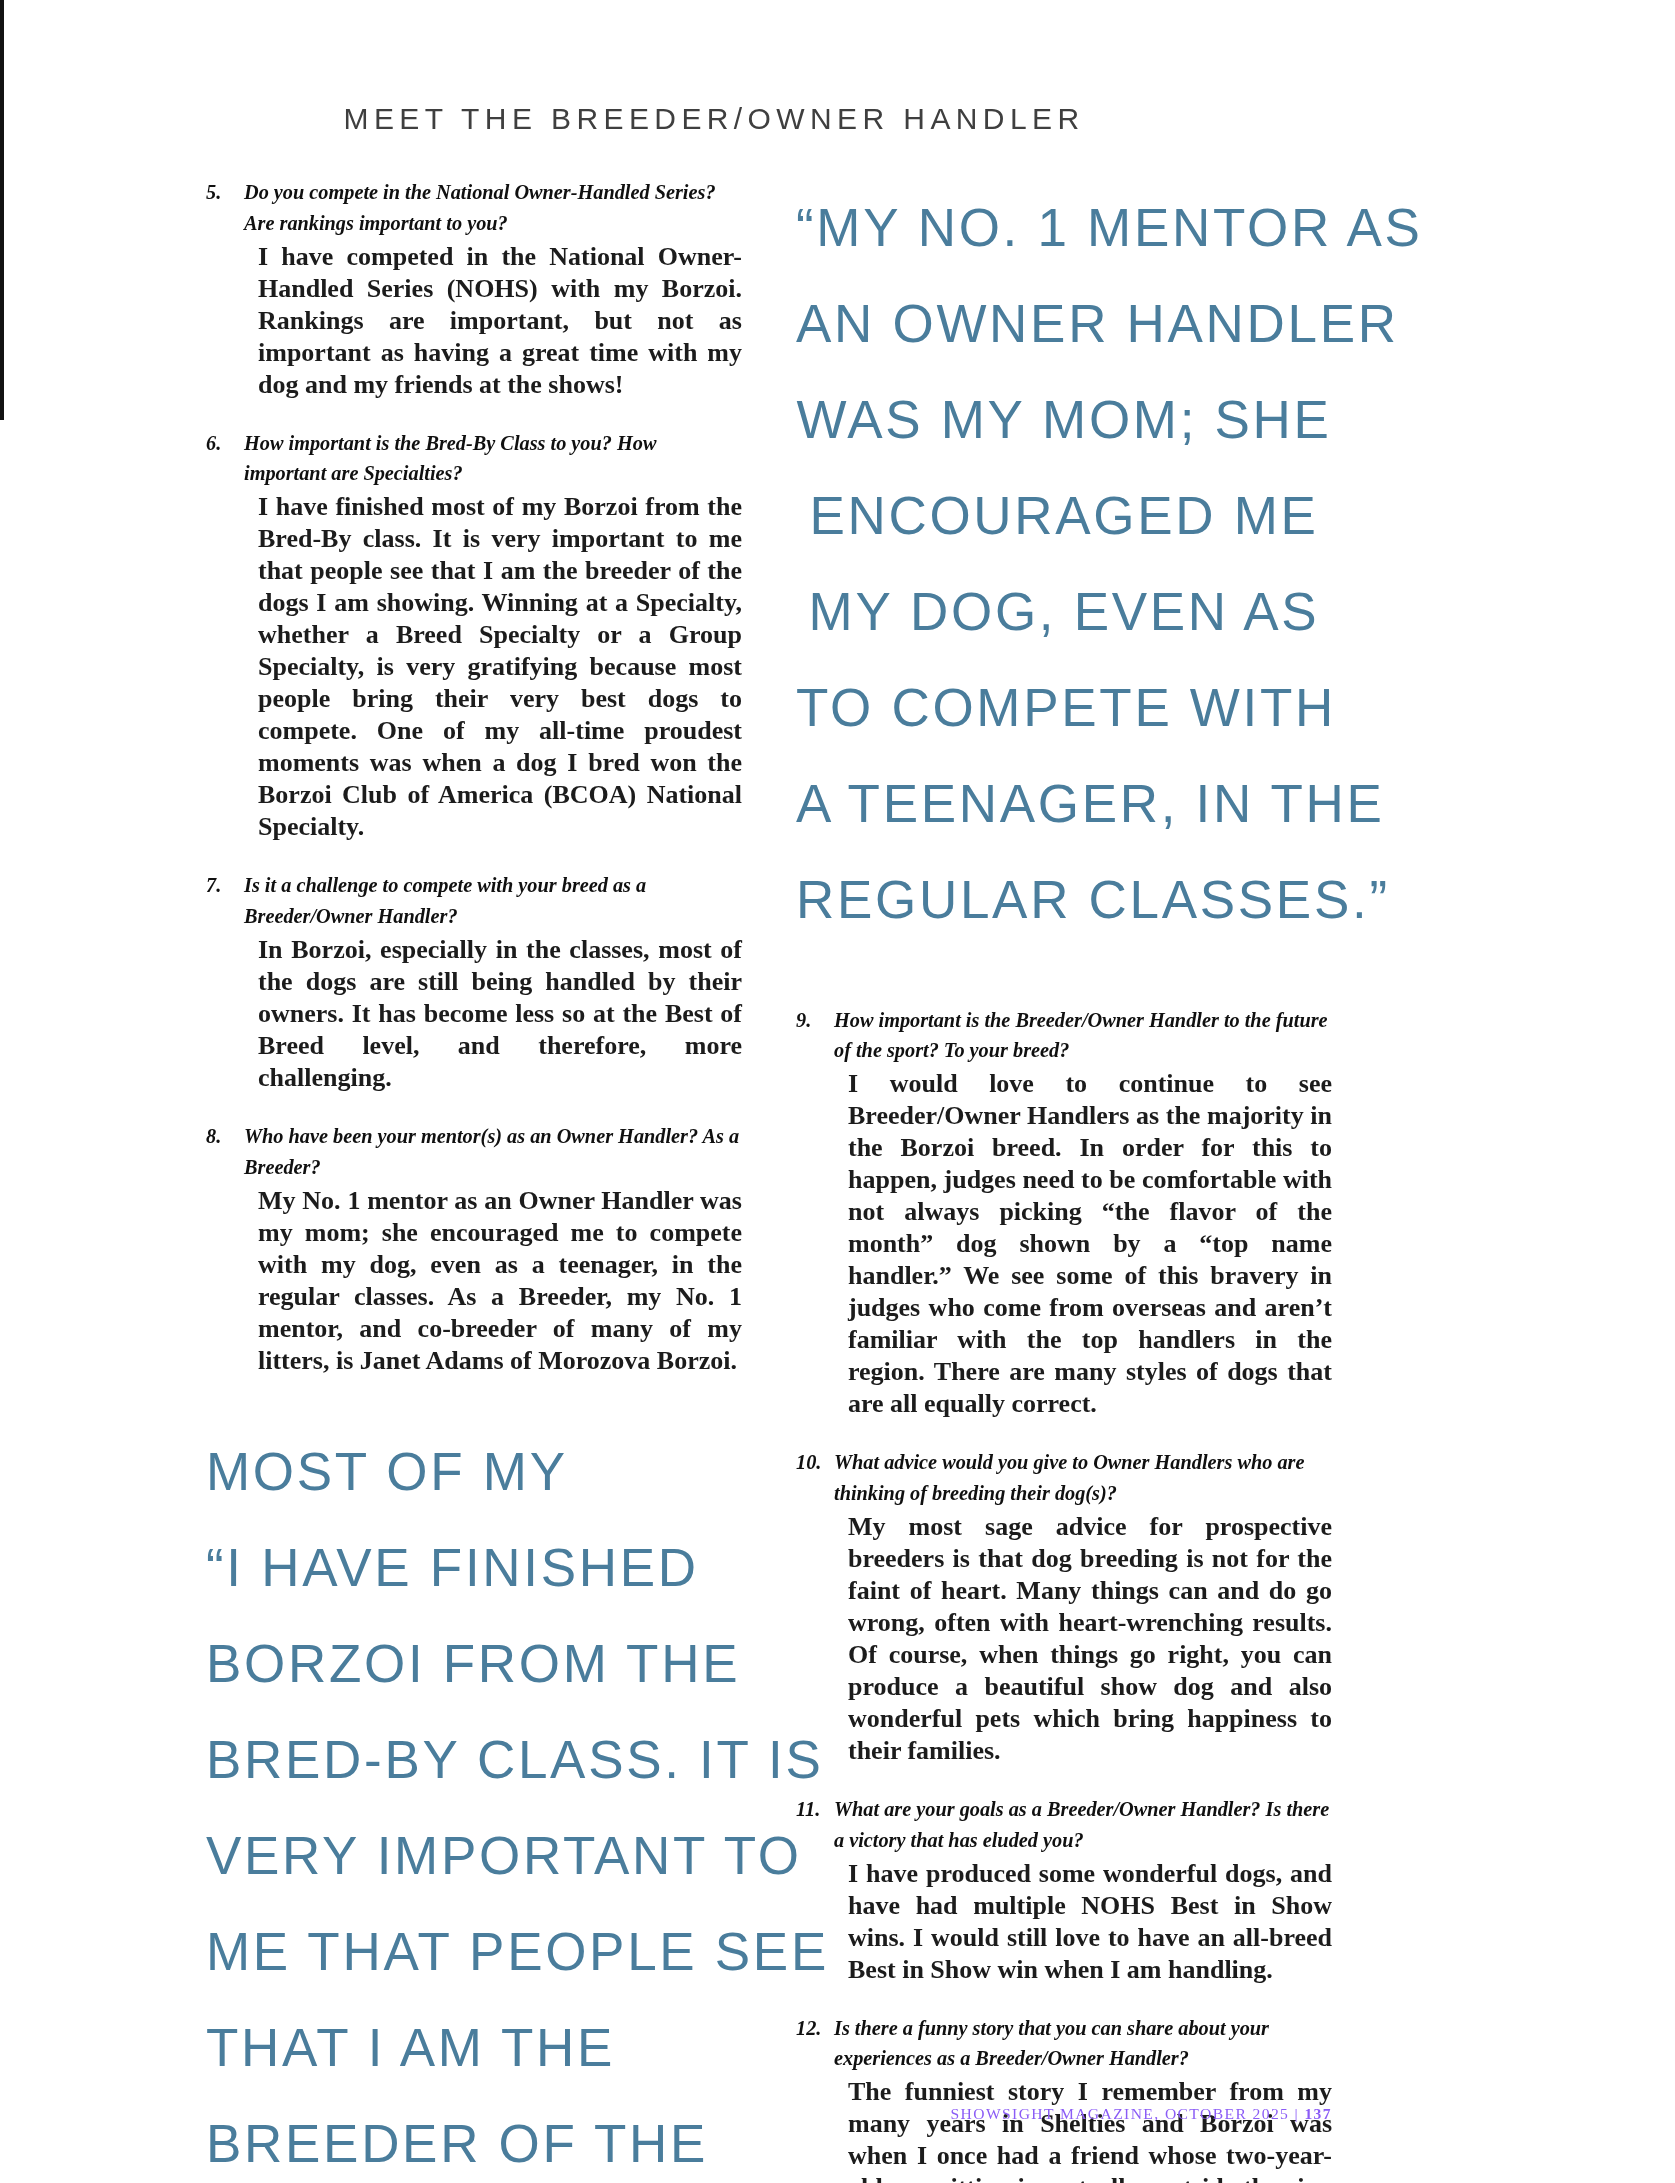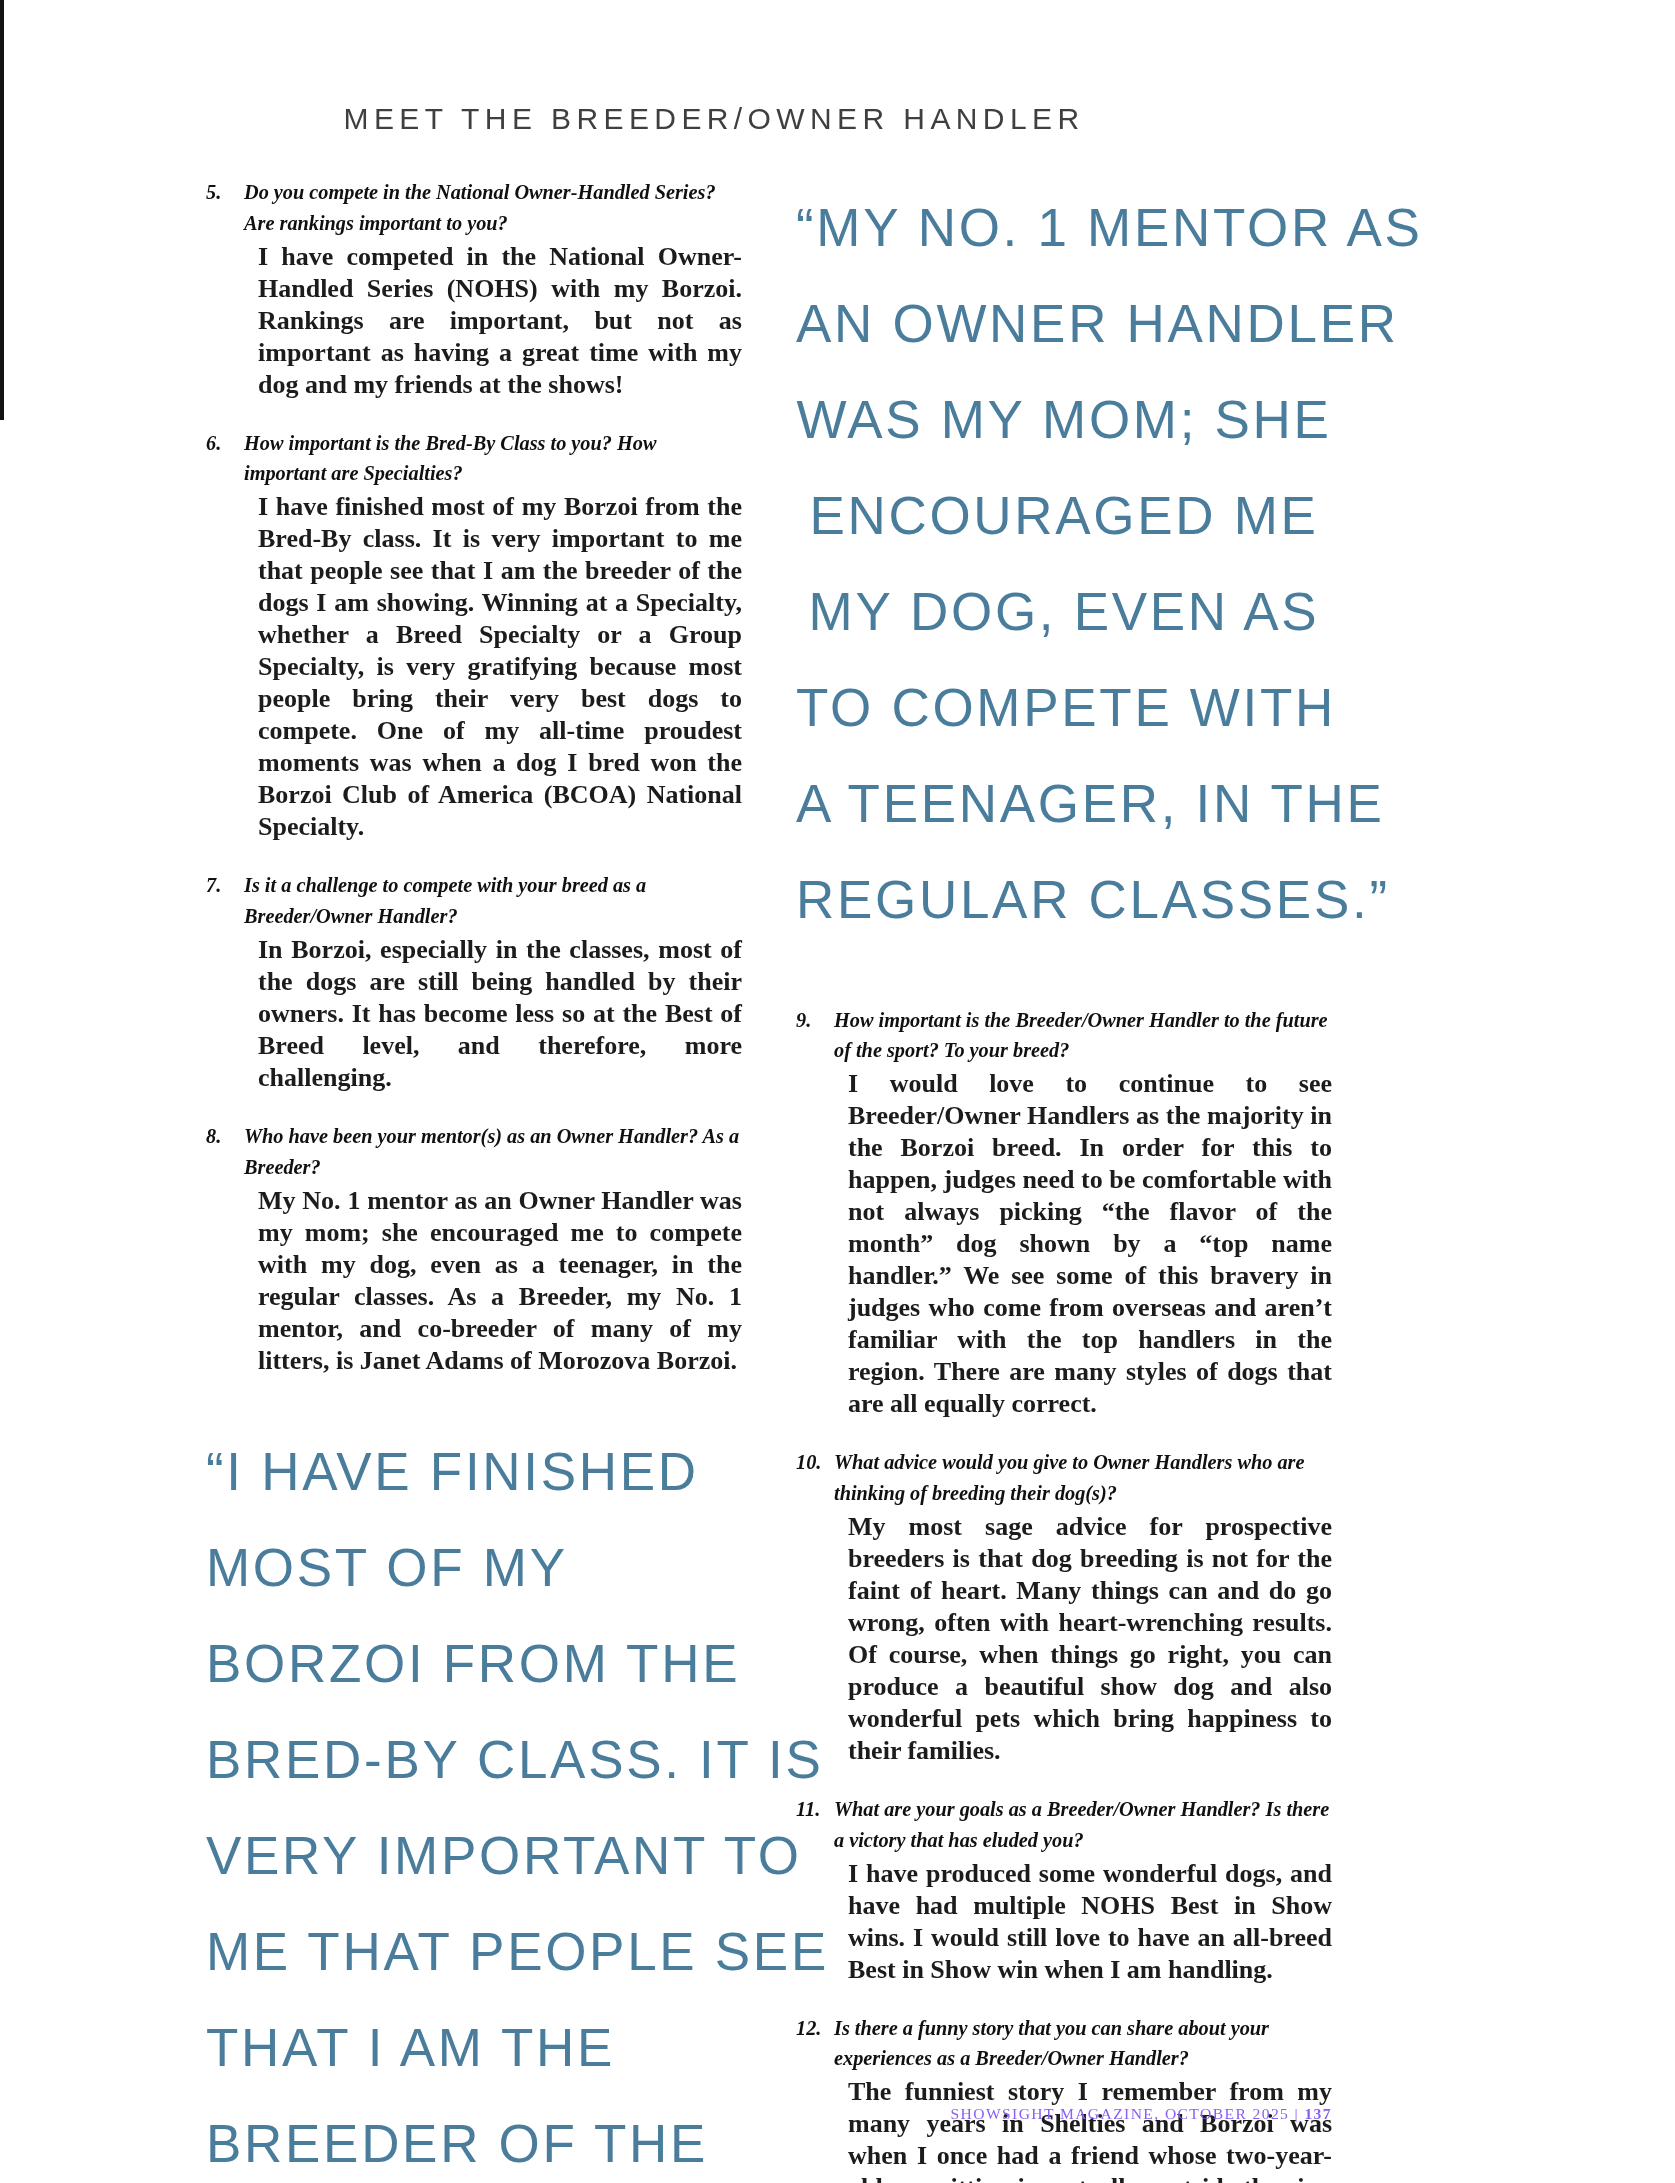--- a/index.html
+++ b/index.html
@@ -116,22 +116,22 @@
 
       <div class="qa">
         <div class="q">
           <span class="num">8.</span>
           <span>Who have been your mentor(s) as an Owner Handler? As a Breeder?</span>
         </div>
         <div class="a">My No. 1 mentor as an Owner Handler was my mom; she encouraged me to compete with my dog, even as a teenager, in the regular classes. As a Breeder, my No. 1 mentor, and co-breeder of many of my litters, is Janet Adams of Morozova Borzoi.</div>
       </div>
 
       <div class="pull-quote pq-left">
+        <div class="pq-line">MOST OF MY</div>
         <div class="pq-line">“I HAVE FINISHED</div>
-        <div class="pq-line">MOST OF MY</div>
         <div class="pq-line">BORZOI FROM THE</div>
         <div class="pq-line">BRED-BY CLASS. IT IS</div>
         <div class="pq-line">VERY IMPORTANT TO</div>
         <div class="pq-line">ME THAT PEOPLE SEE</div>
         <div class="pq-line">THAT I AM THE</div>
         <div class="pq-line">BREEDER OF THE</div>
       </div>
 
     </div>
 

